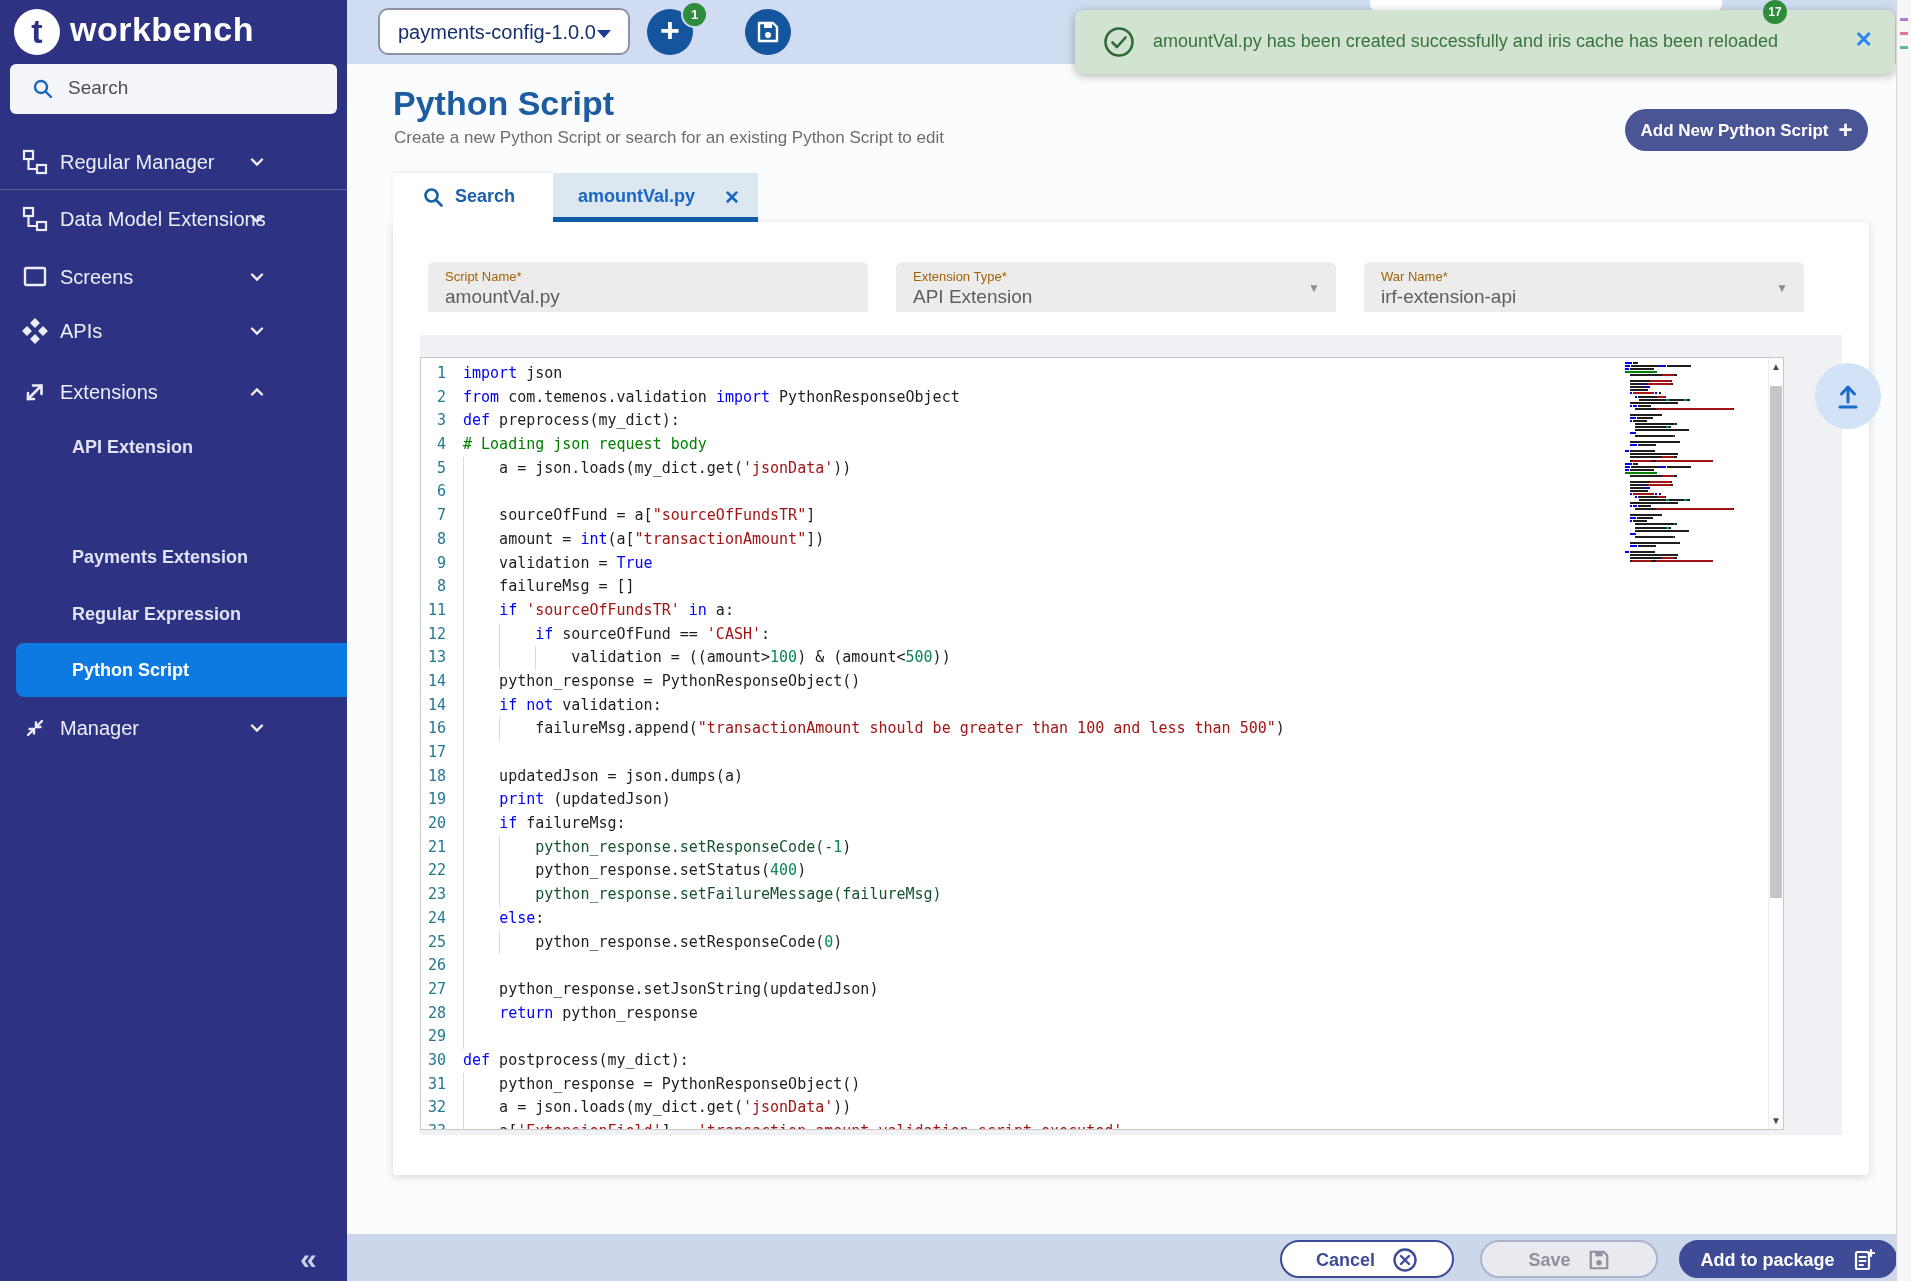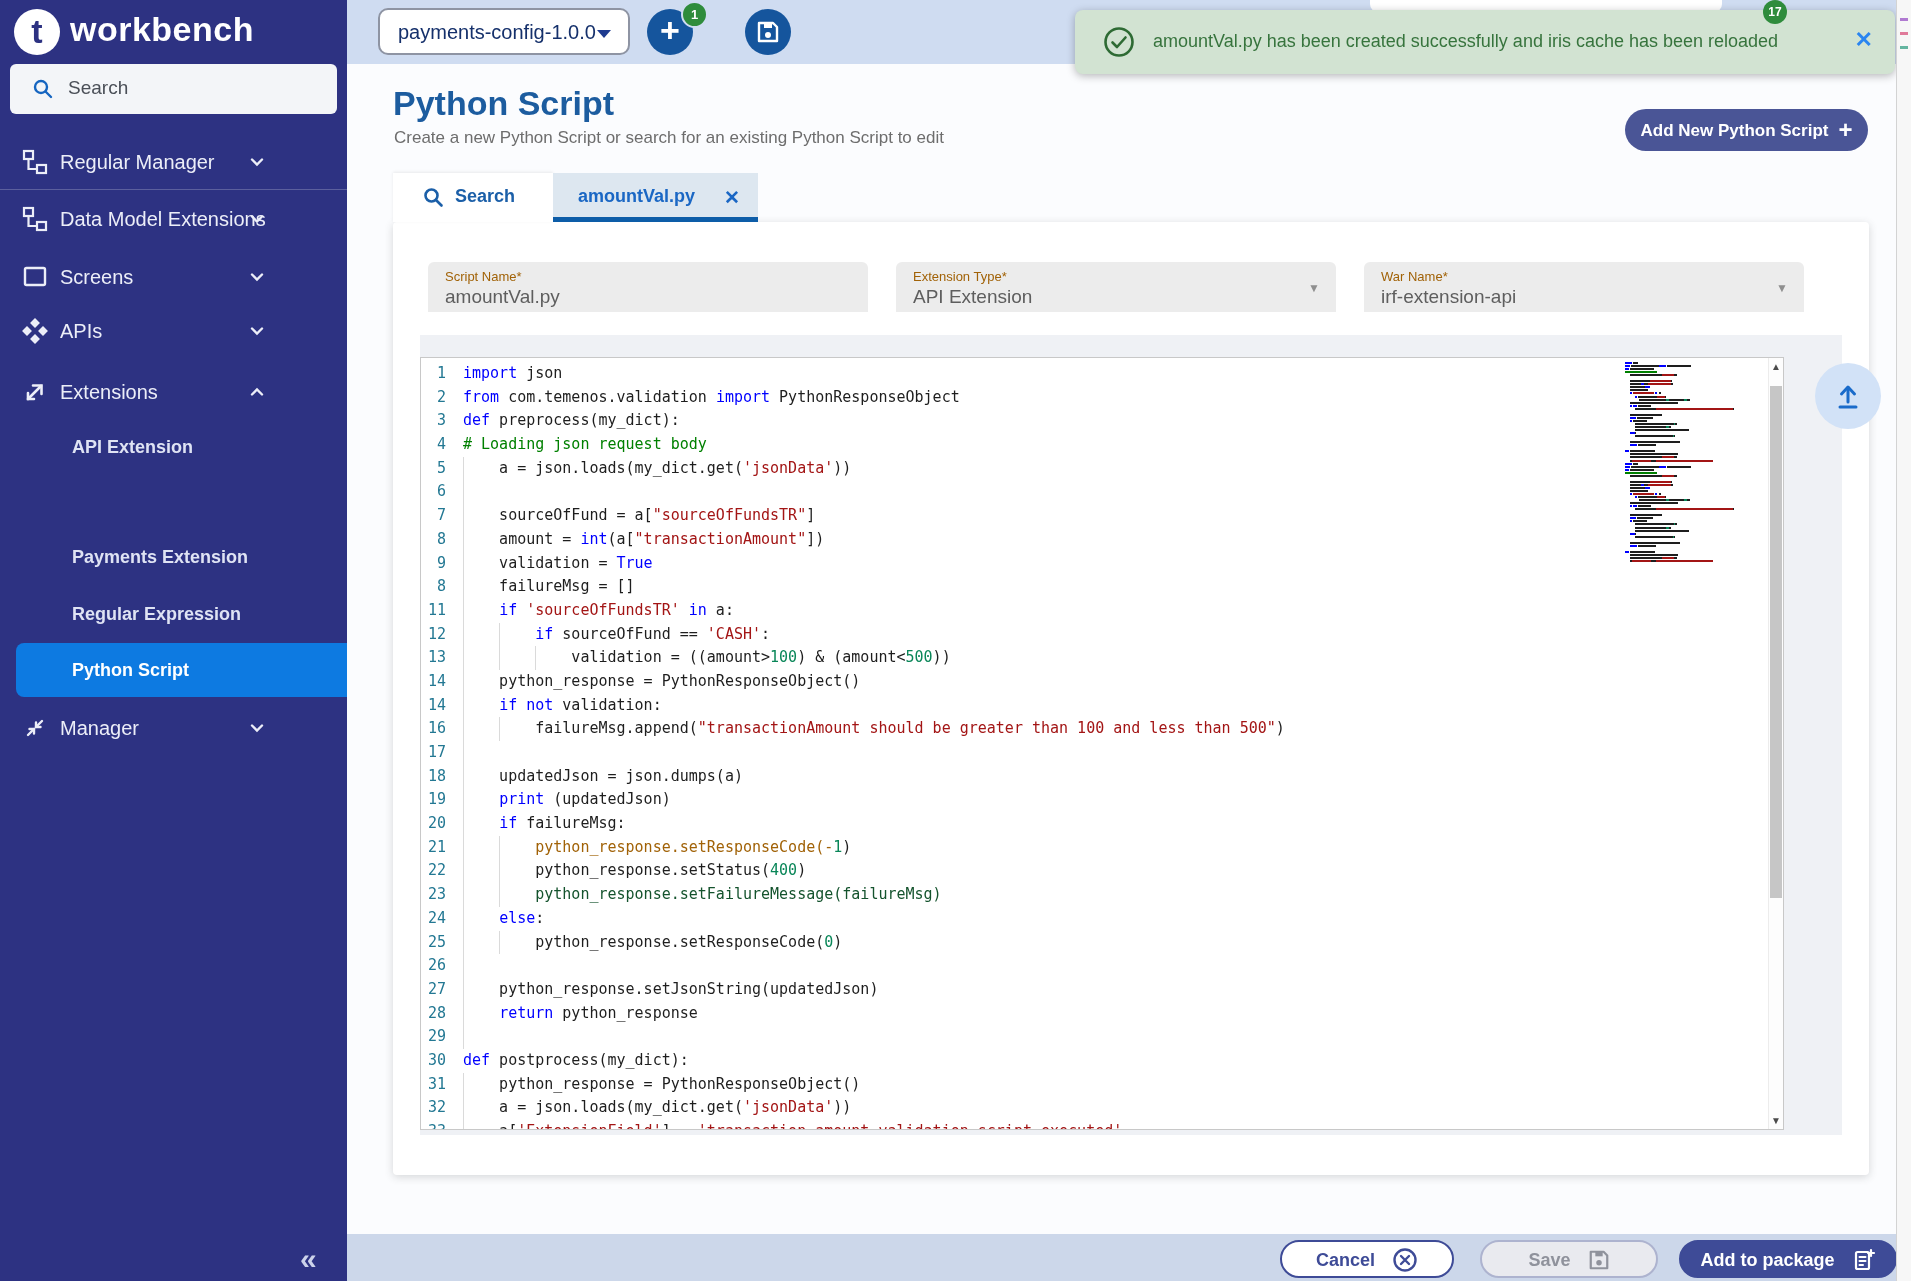--- a/index.html
+++ b/index.html
@@ -343,21 +343,21 @@
         <div class="cl"><span class="guide" style="left: 0px;"></span><span style="color: rgb(30, 30, 30);">    </span><span style="color: rgb(0, 0, 255);">if</span><span style="color: rgb(30, 30, 30);"> </span><span style="color: rgb(163, 21, 21);">'sourceOfFundsTR'</span><span style="color: rgb(30, 30, 30);"> </span><span style="color: rgb(0, 0, 255);">in</span><span style="color: rgb(30, 30, 30);"> a:</span></div>
         <div class="cl"><span class="guide" style="left: 0px;"></span><span class="guide" style="left: 36.14px;"></span><span style="color: rgb(30, 30, 30);">        </span><span style="color: rgb(0, 0, 255);">if</span><span style="color: rgb(30, 30, 30);"> sourceOfFund == </span><span style="color: rgb(163, 21, 21);">'CASH'</span><span style="color: rgb(30, 30, 30);">:</span></div>
         <div class="cl"><span class="guide" style="left: 0px;"></span><span class="guide" style="left: 36.14px;"></span><span class="guide" style="left: 72.28px;"></span><span style="color: rgb(30, 30, 30);">            validation = ((amount&gt;</span><span style="color: rgb(9, 134, 88);">100</span><span style="color: rgb(30, 30, 30);">) &amp; (amount&lt;</span><span style="color: rgb(9, 134, 88);">500</span><span style="color: rgb(30, 30, 30);">))</span></div>
         <div class="cl"><span class="guide" style="left: 0px;"></span><span style="color: rgb(30, 30, 30);">    python_response = PythonResponseObject()</span></div>
         <div class="cl"><span class="guide" style="left: 0px;"></span><span style="color: rgb(30, 30, 30);">    </span><span style="color: rgb(0, 0, 255);">if</span><span style="color: rgb(30, 30, 30);"> </span><span style="color: rgb(0, 0, 255);">not</span><span style="color: rgb(30, 30, 30);"> validation:</span></div>
         <div class="cl"><span class="guide" style="left: 0px;"></span><span class="guide" style="left: 36.14px;"></span><span style="color: rgb(30, 30, 30);">        failureMsg.append(</span><span style="color: rgb(163, 21, 21);">"transactionAmount should be greater than 100 and less than 500"</span><span style="color: rgb(30, 30, 30);">)</span></div>
         <div class="cl"><span class="guide" style="left: 0px;"></span></div>
         <div class="cl"><span class="guide" style="left: 0px;"></span><span style="color: rgb(30, 30, 30);">    updatedJson = json.dumps(a)</span></div>
         <div class="cl"><span class="guide" style="left: 0px;"></span><span style="color: rgb(30, 30, 30);">    </span><span style="color: rgb(0, 0, 255);">print</span><span style="color: rgb(30, 30, 30);"> (updatedJson)</span></div>
         <div class="cl"><span class="guide" style="left: 0px;"></span><span style="color: rgb(30, 30, 30);">    </span><span style="color: rgb(0, 0, 255);">if</span><span style="color: rgb(30, 30, 30);"> failureMsg:</span></div>
-        <div class="cl"><span class="guide" style="left: 0px;"></span><span class="guide" style="left: 36.14px;"></span><span style="color: #a16207;">        python_response.setResponseCode(-</span><span style="color: rgb(9, 134, 88);">1</span><span style="color: rgb(30, 30, 30);">)</span></div>
+        <div class="cl"><span class="guide" style="left: 0px;"></span><span class="guide" style="left: 36.14px;"></span><span style="color: #14532d;">        python_response.setResponseCode(-</span><span style="color: rgb(9, 134, 88);">1</span><span style="color: rgb(30, 30, 30);">)</span></div>
         <div class="cl"><span class="guide" style="left: 0px;"></span><span class="guide" style="left: 36.14px;"></span><span style="color: rgb(30, 30, 30);">        python_response.setStatus(</span><span style="color: rgb(9, 134, 88);">400</span><span style="color: rgb(30, 30, 30);">)</span></div>
         <div class="cl"><span class="guide" style="left: 0px;"></span><span class="guide" style="left: 36.14px;"></span><span style="color: #14532d;">        python_response.setFailureMessage(failureMsg)</span></div>
         <div class="cl"><span class="guide" style="left: 0px;"></span><span style="color: rgb(30, 30, 30);">    </span><span style="color: rgb(0, 0, 255);">else</span><span style="color: rgb(30, 30, 30);">:</span></div>
         <div class="cl"><span class="guide" style="left: 0px;"></span><span class="guide" style="left: 36.14px;"></span><span style="color: rgb(30, 30, 30);">        python_response.setResponseCode(</span><span style="color: rgb(9, 134, 88);">0</span><span style="color: rgb(30, 30, 30);">)</span></div>
         <div class="cl"><span class="guide" style="left: 0px;"></span></div>
         <div class="cl"><span class="guide" style="left: 0px;"></span><span style="color: rgb(30, 30, 30);">    python_response.setJsonString(updatedJson)</span></div>
         <div class="cl"><span class="guide" style="left: 0px;"></span><span style="color: rgb(30, 30, 30);">    </span><span style="color: rgb(0, 0, 255);">return</span><span style="color: rgb(30, 30, 30);"> python_response</span></div>
         <div class="cl"><span class="guide" style="left: 0px;"></span></div>
         <div class="cl"><span style="color: rgb(0, 0, 255);">def</span><span style="color: rgb(30, 30, 30);"> postprocess(my_dict):</span></div>
         <div class="cl"><span class="guide" style="left: 0px;"></span><span style="color: rgb(30, 30, 30);">    python_response = PythonResponseObject()</span></div>

